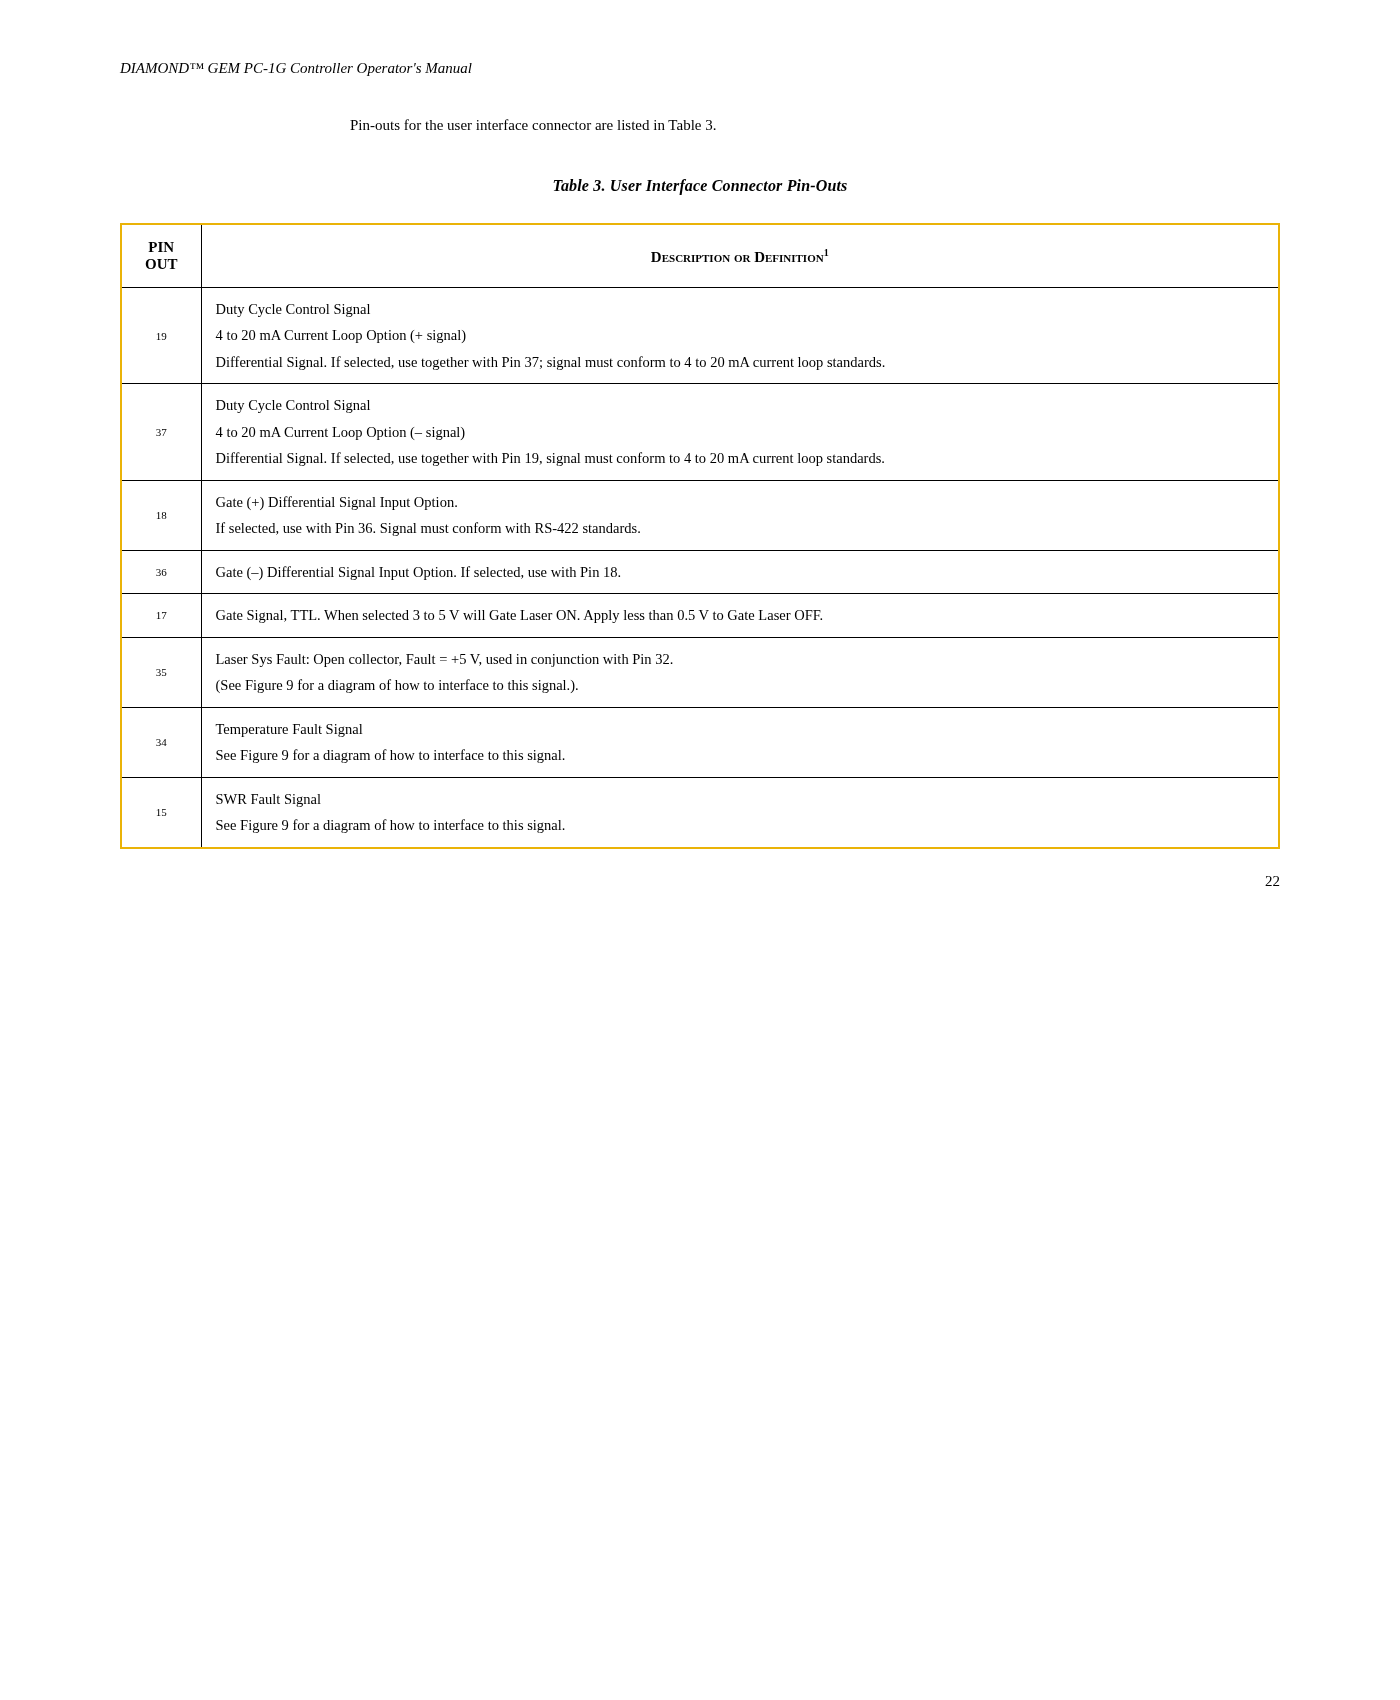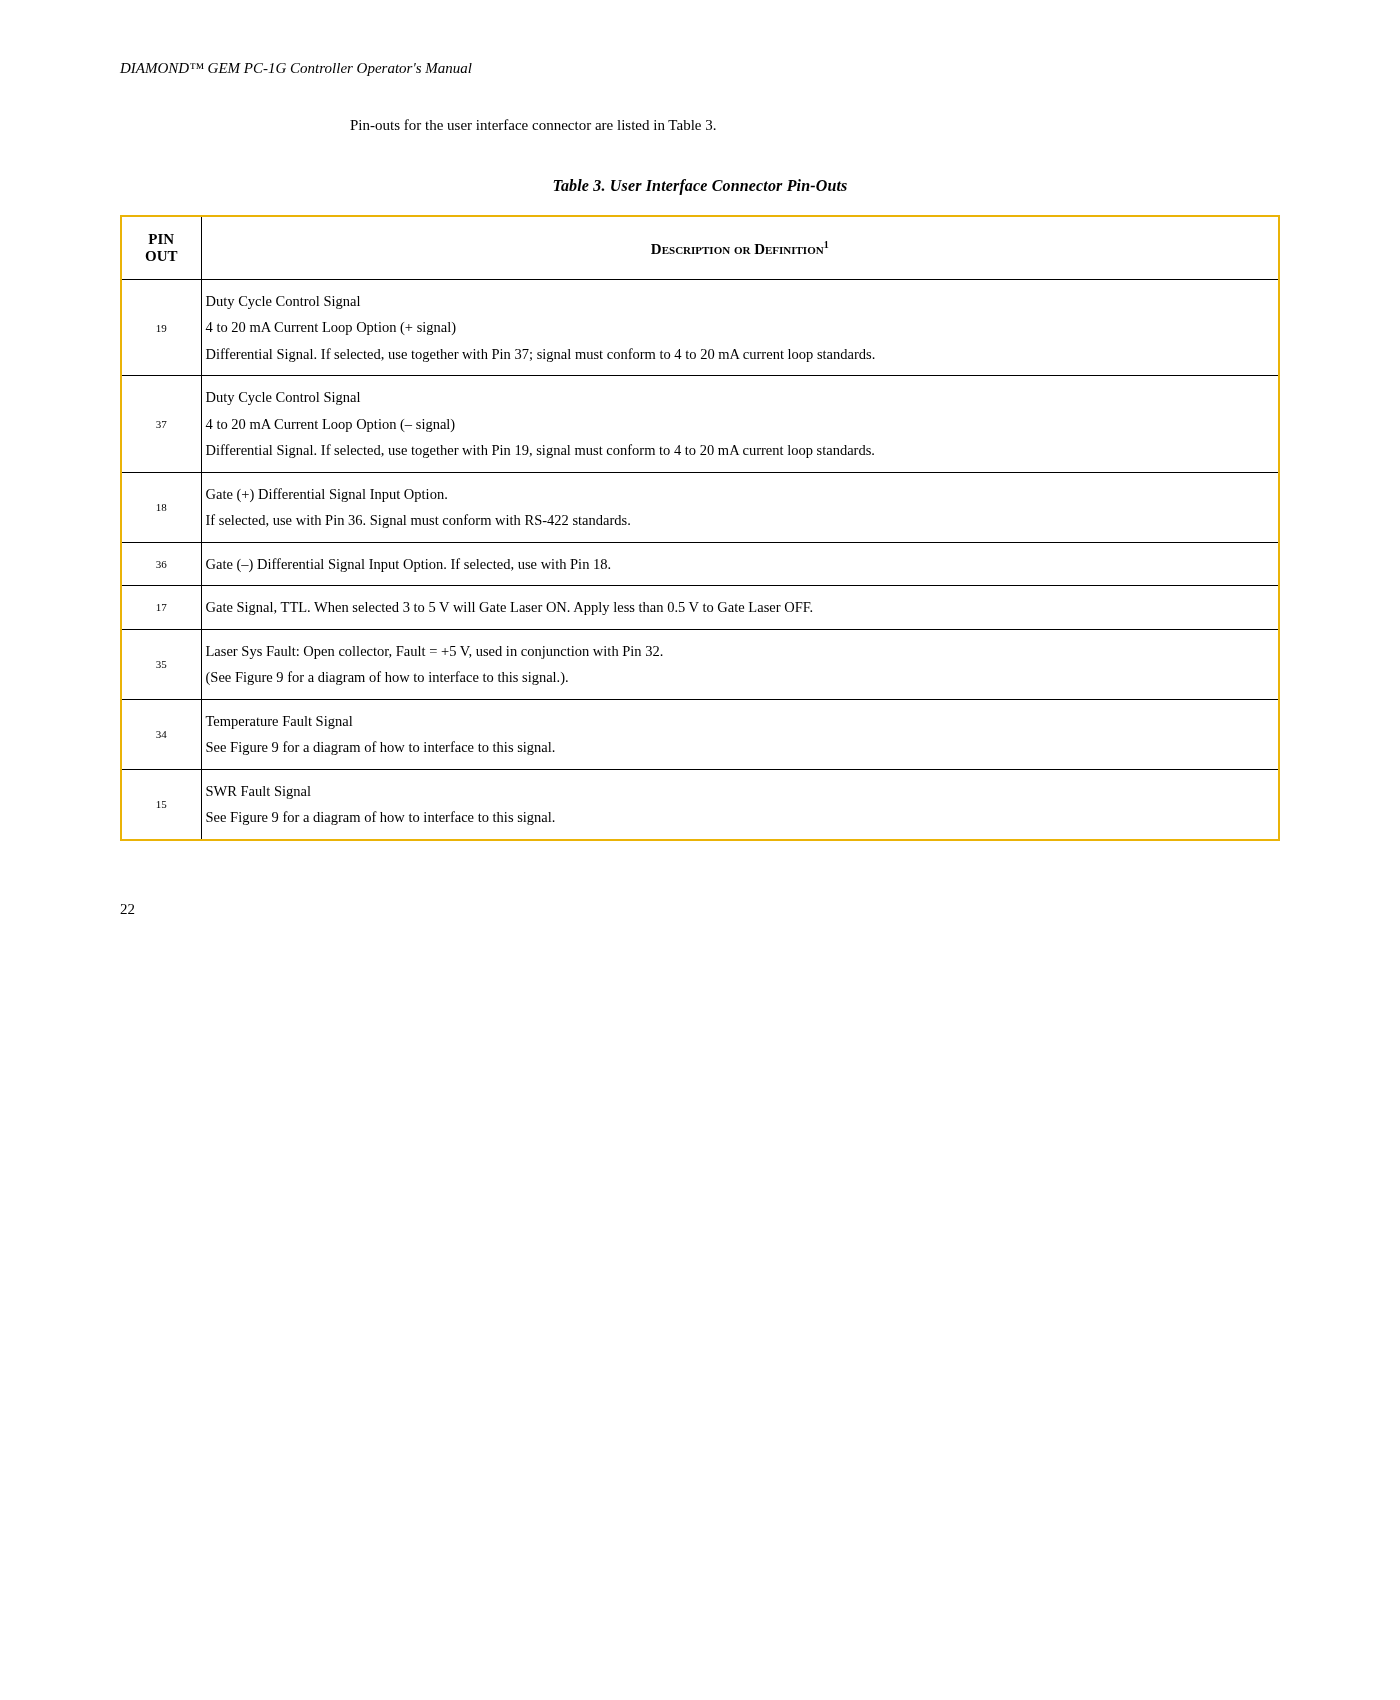--- a/index.html
+++ b/index.html
@@ -22,31 +22,31 @@
       text-align: justify;
       margin: 0 auto 40px auto;
       max-width: 700px;
       line-height: 1.6;
     }
     .table-title {
       text-align: center;
       font-size: 16px;
       font-weight: bold;
       font-style: italic;
-      margin-bottom: 20px;
+      margin-bottom: 28px;
       letter-spacing: 0.01em;
     }
     table {
       width: 100%;
       border-collapse: collapse;
       border: 2px solid #eab308;
     }
     th, td {
       border: 1px solid #000;
-      padding: 10px 4px;
+      padding: 10px 14px;
       vertical-align: top;
     }
     thead th {
       text-align: center;
       font-weight: bold;
       font-style: normal;
       font-size: 15px;
       padding: 14px 10px;
     }
     thead th.pin-col {
@@ -71,22 +71,22 @@
       font-size: 14.5px;
       line-height: 1.55;
     }
     td.desc p {
       margin-bottom: 4px;
     }
     td.desc p:last-child {
       margin-bottom: 0;
     }
     .footer-page {
-      text-align: left;
-      margin-top: 60px;
+      text-align: right;
+      margin-top: 24px;
       font-size: 15px;
     }
     sup {
       font-size: 10px;
       vertical-align: super;
     }
   </style>
 </head>
 <body>
 

